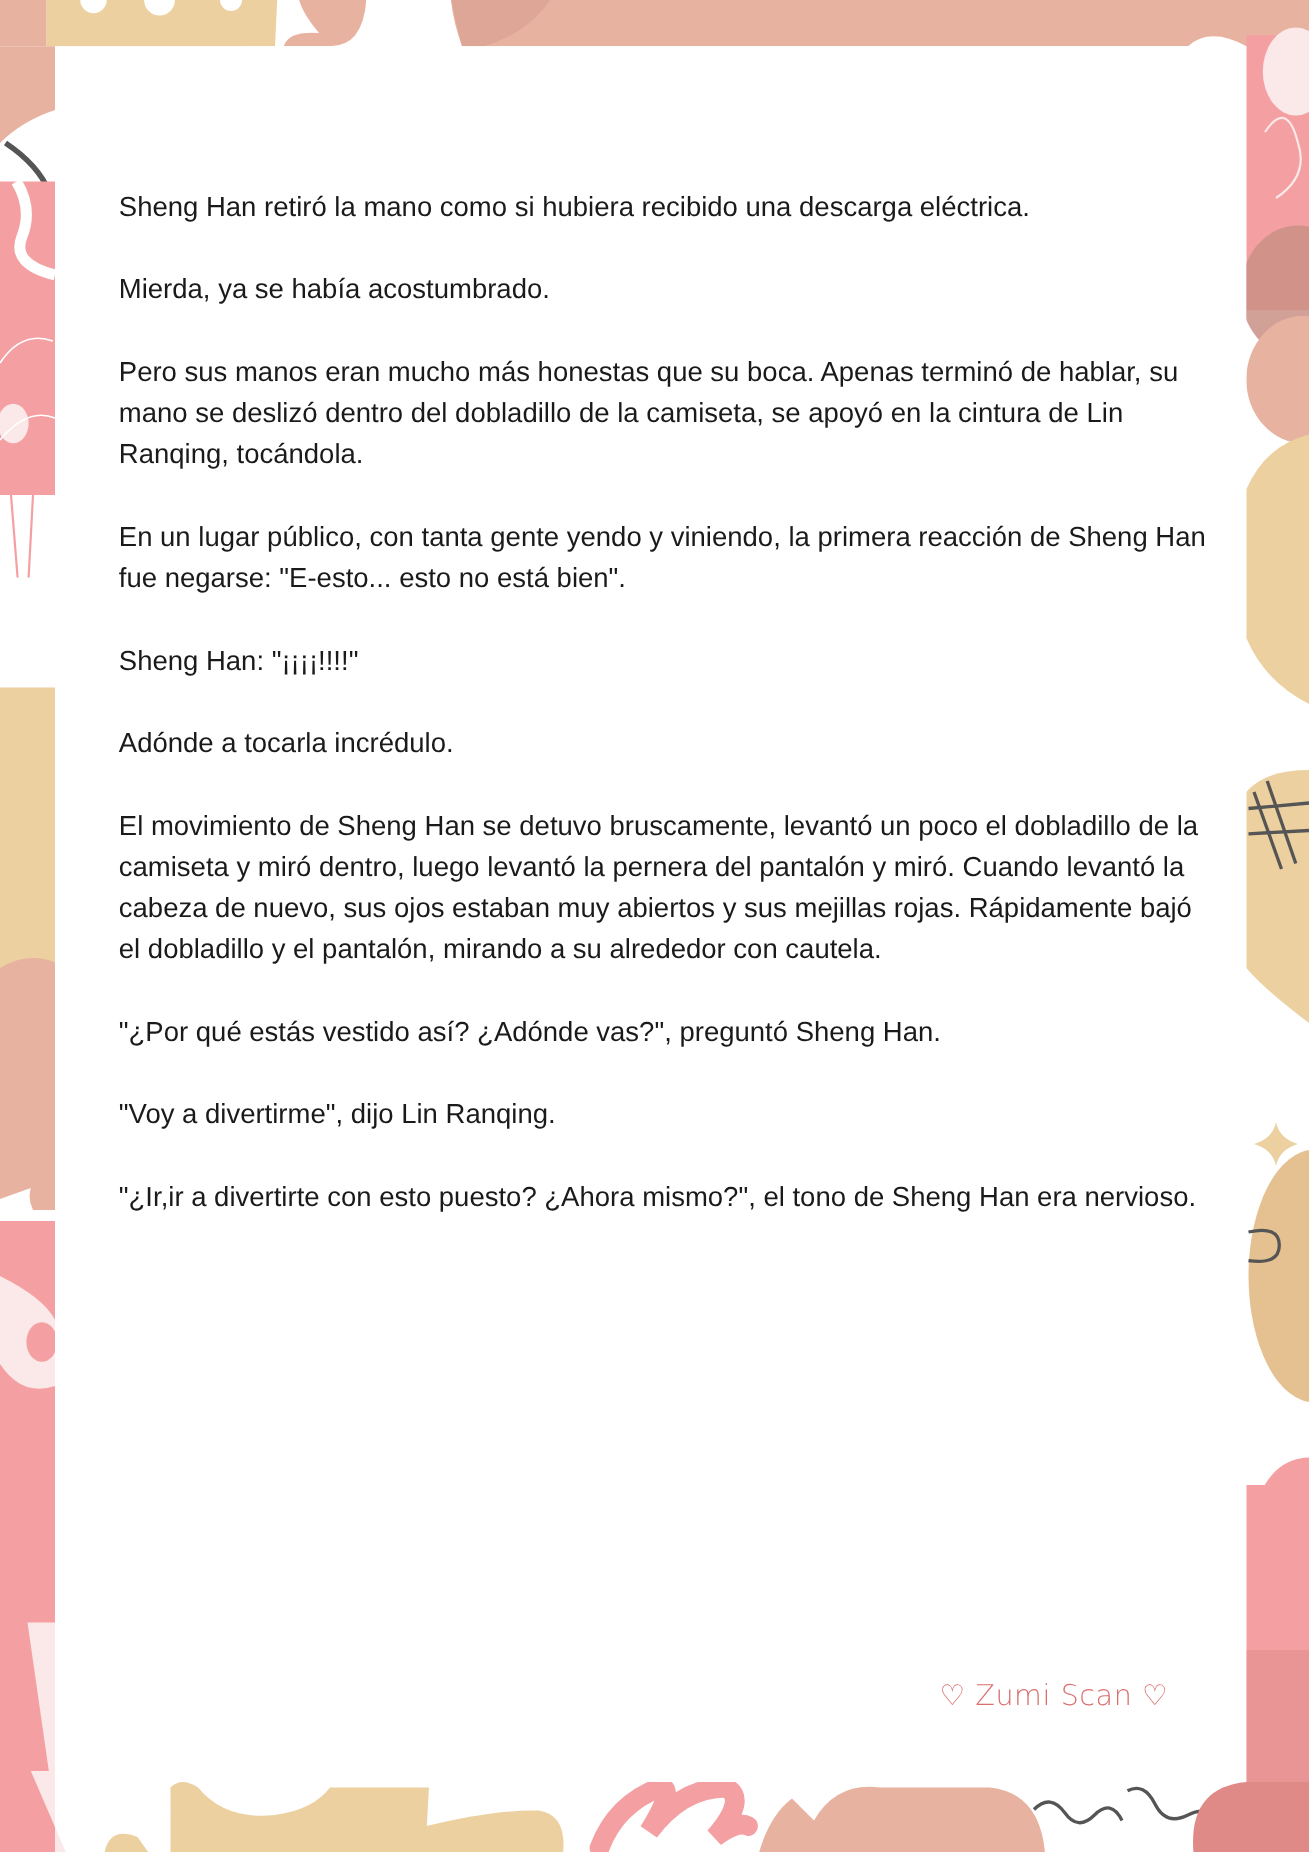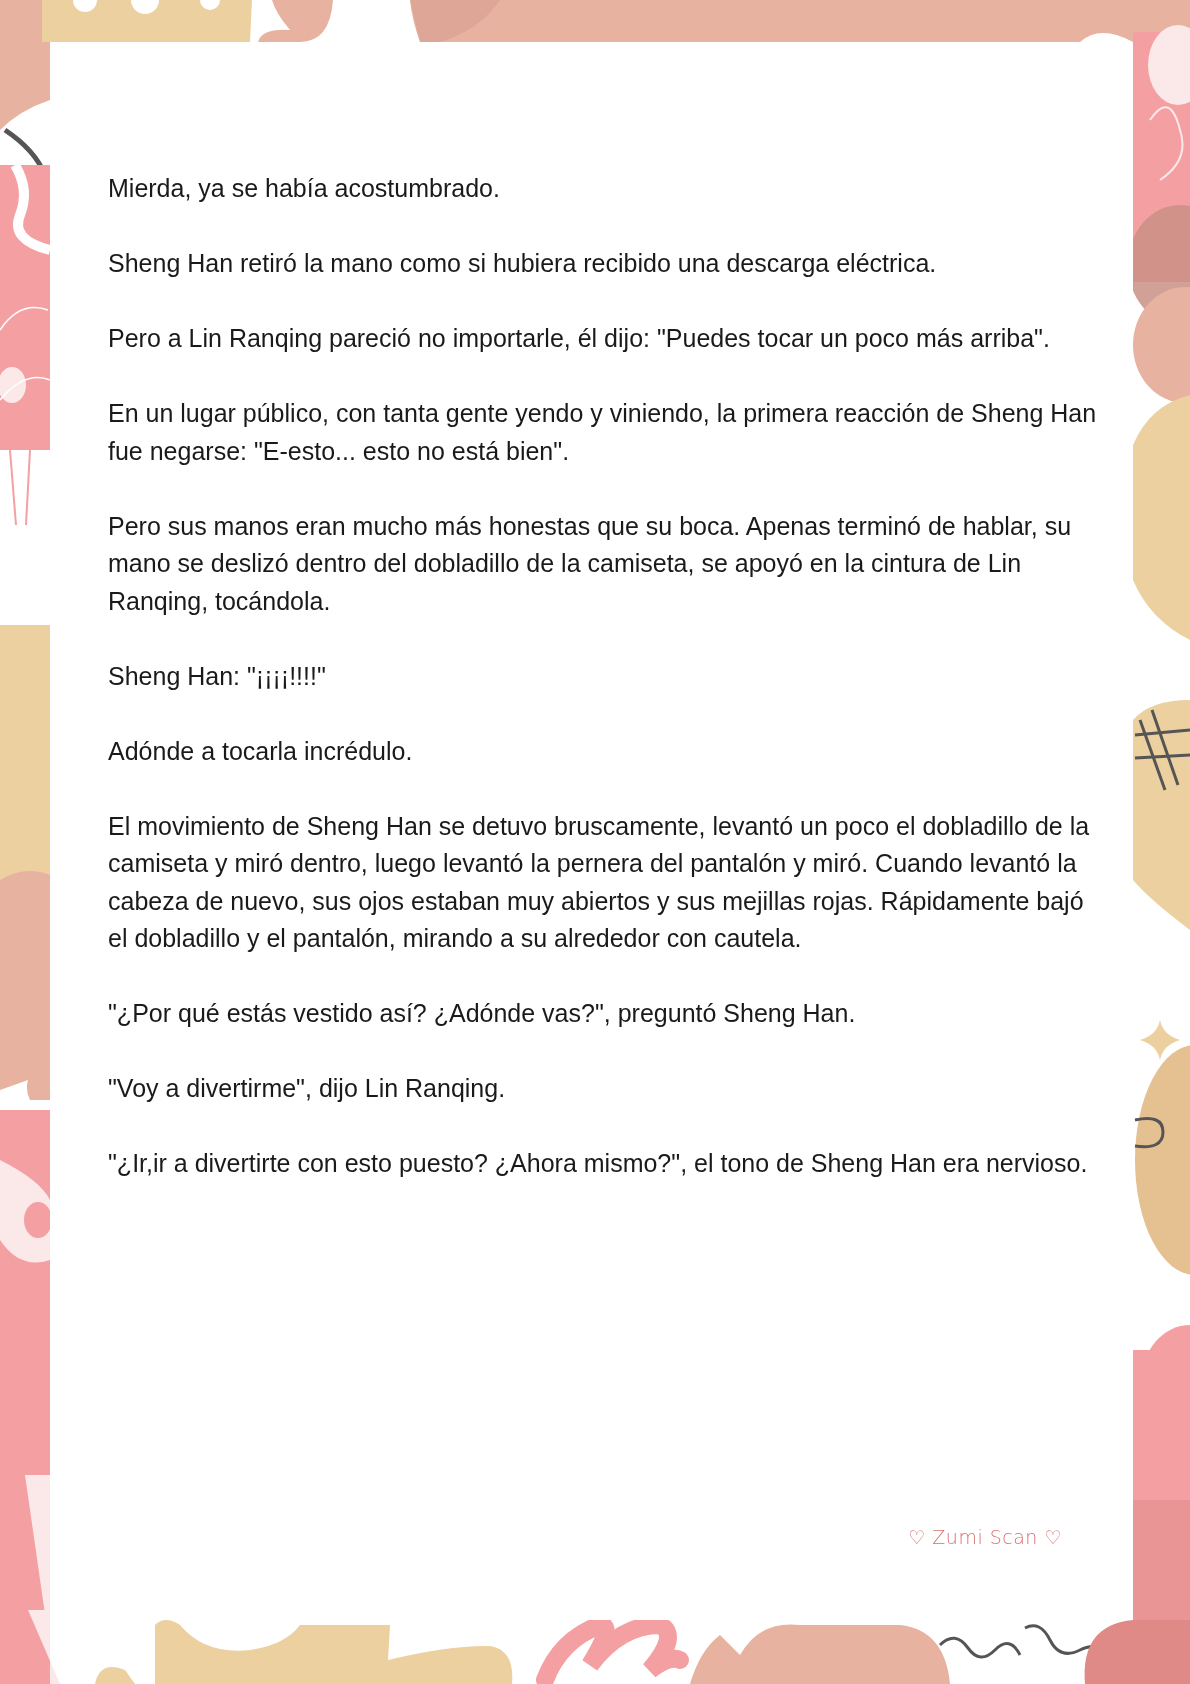--- a/index.html
+++ b/index.html
@@ -13,21 +13,21 @@
       position: absolute; left: 50px; top: 42px; width: 1083px; height: 1578px;
       background: #ffffff;
     }
     .body-text {
       position: absolute; left: 58px; top: 128px; width: 1000px;
       color: #1a1a1a; font-size: 25px; line-height: 37.5px;
     }
     .body-text p { margin: 0 0 37.5px 0; }
     .watermark {
       position: absolute; right: 128px; top: 1526px;
-      color: #d9706e; font-size: 19px; letter-spacing: 0.5px;
+      color: #d9706e; font-size: 26px; letter-spacing: 0.5px;
       font-family: "DejaVu Sans", sans-serif; font-weight: 300;
     }
   </style>
 </head>
 <body>
 
 <svg class="deco" width="1190" height="1684" viewBox="0 0 1190 1684" style="left:0;top:0;">
 
   <path d="M42 0 H250 Q248 40 230 42 H42 Z" fill="#ecd09f"></path>
   <path d="M42 0 H252 L250 42 H50 Z" fill="#ecd09f"></path>
@@ -82,25 +82,24 @@
   <path d="M155 1684 V1625 Q165 1615 180 1625 Q205 1655 250 1650 Q285 1645 300 1625 H390 L388 1660 Q450 1645 490 1646 Q515 1650 512 1684 Z" fill="#ecd09f"></path>
   <path d="M545 1680 Q560 1640 600 1625 Q615 1625 590 1665 Q620 1625 660 1625 Q680 1635 650 1670 Q670 1655 680 1660" stroke="#f4a0a3" stroke-width="18" fill="none" stroke-linecap="round"></path>
   <path d="M690 1684 Q700 1650 720 1635 L740 1655 Q760 1620 800 1625 H900 Q945 1630 950 1684 Z" fill="#e8b2a0"></path>
   <path d="M940 1645 Q955 1630 968 1648 Q980 1665 995 1650 Q1010 1635 1020 1655" stroke="#555" stroke-width="3" fill="none"></path>
   <path d="M1025 1628 Q1040 1620 1050 1640 Q1060 1660 1080 1650 Q1100 1640 1110 1660" stroke="#555" stroke-width="3" fill="none"></path>
   <path d="M1085 1684 Q1080 1625 1133 1620 H1190 V1684 Z" fill="#e08a88"></path>
 </svg>
 
 <div class="card">
   <div class="body-text">
+    <p>Sheng Han retiró la mano como si hubiera recibido una descarga eléctrica.</p>
     <p>Mierda, ya se había acostumbrado.</p>
-    <p>Sheng Han retiró la mano como si hubiera recibido una descarga eléctrica.</p>
-    <p>Pero a Lin Ranqing pareció no importarle, él dijo: "Puedes tocar un poco más arriba".</p>
+    <p>Pero sus manos eran mucho más honestas que su boca. Apenas terminó de hablar, su mano se deslizó dentro del dobladillo de la camiseta, se apoyó en la cintura de Lin Ranqing, tocándola.</p>
     <p>En un lugar público, con tanta gente yendo y viniendo, la primera reacción de Sheng Han fue negarse: "E-esto... esto no está bien".</p>
-    <p>Pero sus manos eran mucho más honestas que su boca. Apenas terminó de hablar, su mano se deslizó dentro del dobladillo de la camiseta, se apoyó en la cintura de Lin Ranqing, tocándola.</p>
     <p>Sheng Han: "¡¡¡¡!!!!"</p>
     <p>Adónde a tocarla incrédulo.</p>
     <p>El movimiento de Sheng Han se detuvo bruscamente, levantó un poco el dobladillo de la camiseta y miró dentro, luego levantó la pernera del pantalón y miró. Cuando levantó la cabeza de nuevo, sus ojos estaban muy abiertos y sus mejillas rojas. Rápidamente bajó el dobladillo y el pantalón, mirando a su alrededor con cautela.</p>
     <p>"¿Por qué estás vestido así? ¿Adónde vas?", preguntó Sheng Han.</p>
     <p>"Voy a divertirme", dijo Lin Ranqing.</p>
     <p>"¿Ir,ir a divertirte con esto puesto? ¿Ahora mismo?", el tono de Sheng Han era nervioso.</p>
   </div>
 </div>
 
 <div class="watermark">♡ Zumi Scan ♡</div>

